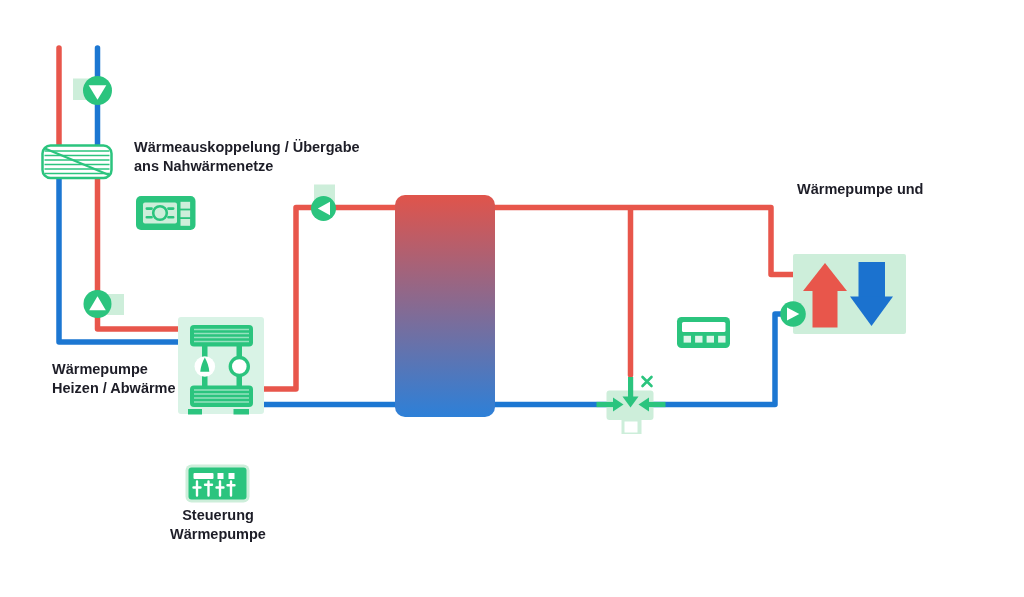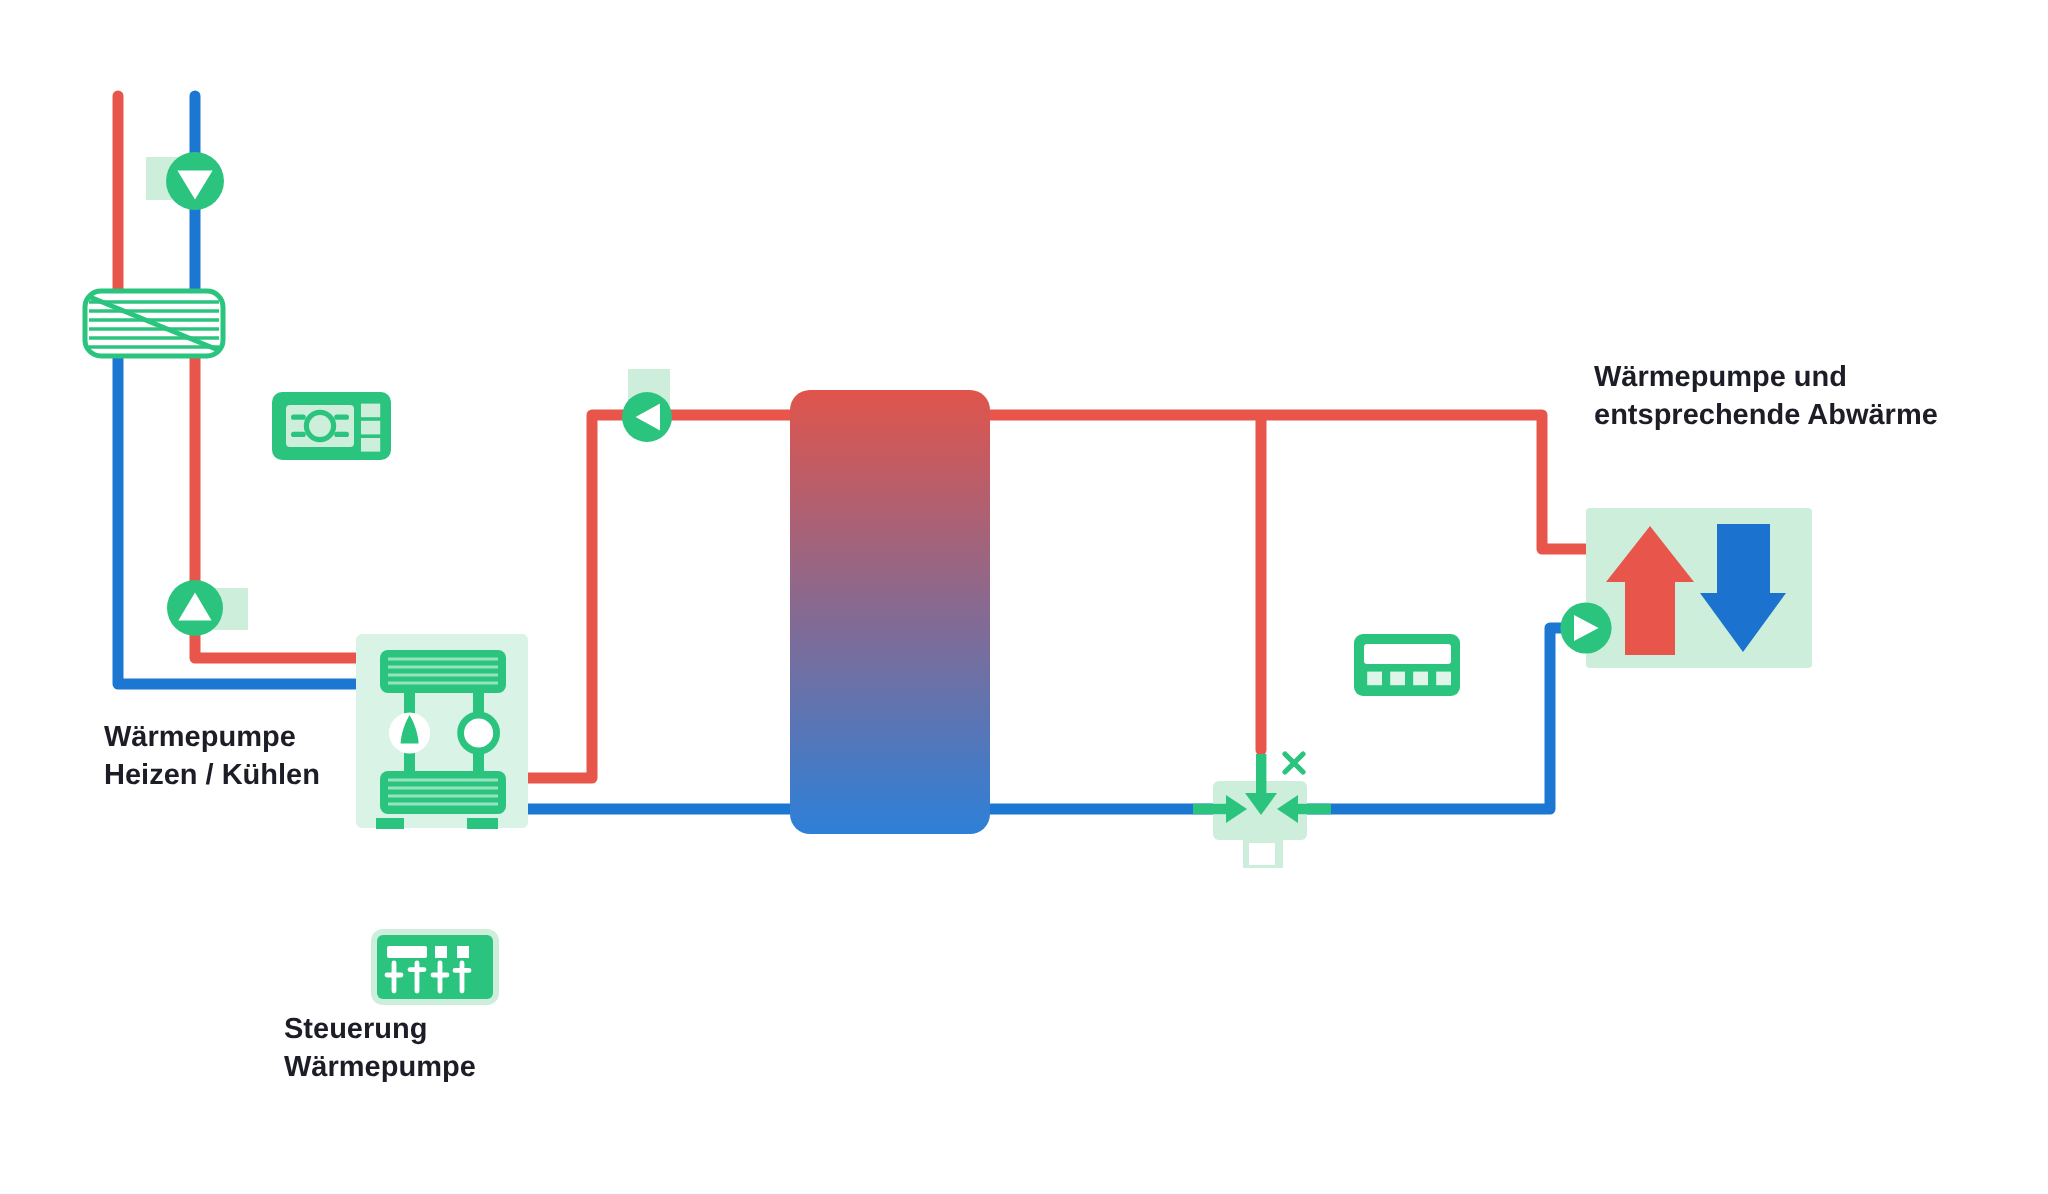--- a/index.html
+++ b/index.html
@@ -21,21 +21,21 @@
   .coil-line{stroke:#ffffff;stroke-opacity:.5;stroke-width:1.6;}
   .fader{stroke:#fff;stroke-width:2.4;stroke-linecap:round;fill:none;}
   .far{fill:var(--c-arrow_red);}
   .fab{fill:var(--c-arrow_blue);}
   .st-top{stop-color:var(--c-tank_top);}
   .st-bot{stop-color:var(--c-tank_bottom);}
   .lbl{
     position:absolute;font-weight:700;font-size:14.5px;line-height:18.5px;
     color:var(--c-text);white-space:nowrap;
   }
-  .lbl.center{}
+  .lbl.center{text-align:center;}
 </style>
 </head>
 <body>
 
 <div id="stage">
 
   <svg width="1024" height="597" viewBox="0 0 1024 597">
     <defs>
       <linearGradient id="tankGrad" x1="0" y1="0" x2="0" y2="1">
         <stop offset="0" class="st-top"></stop>
@@ -168,29 +168,32 @@
       <rect x="228.5" y="473" width="6" height="6" class="fw"></rect>
       <g class="fader">
         <path d="M197 481.5 V495.5 M193.5 487.5 H200.5"></path>
         <path d="M208.5 481.5 V495.5 M205 484.8 H212"></path>
         <path d="M220 481.5 V495.5 M216.5 487.5 H223.5"></path>
         <path d="M231 481.5 V495.5 M227.5 485.2 H234.5"></path>
       </g>
     </g>
   </svg>
 
+  <div class="lbl" style="left:134px;top:138px">
+    <div>Wärmeauskoppelung / Übergabe</div>
+    <div>ans Nahwärmenetze</div>
+  </div>
 
   <div class="lbl" style="left:52px;top:360px">
     <div>Wärmepumpe</div>
-    <div>Heizen / Kühlen</div>
+    <div>Heizen / Abwärme</div>
   </div>
 
   <div class="lbl center" style="left:142px;top:506px;width:152px">
     <div>Steuerung</div>
     <div>Wärmepumpe</div>
   </div>
 
   <div class="lbl" style="left:797px;top:180px">
     <div>Wärmepumpe und</div>
-    <div>entsprechende Abwärme</div>
   </div>
 
 </div>
 
 </body></html>

